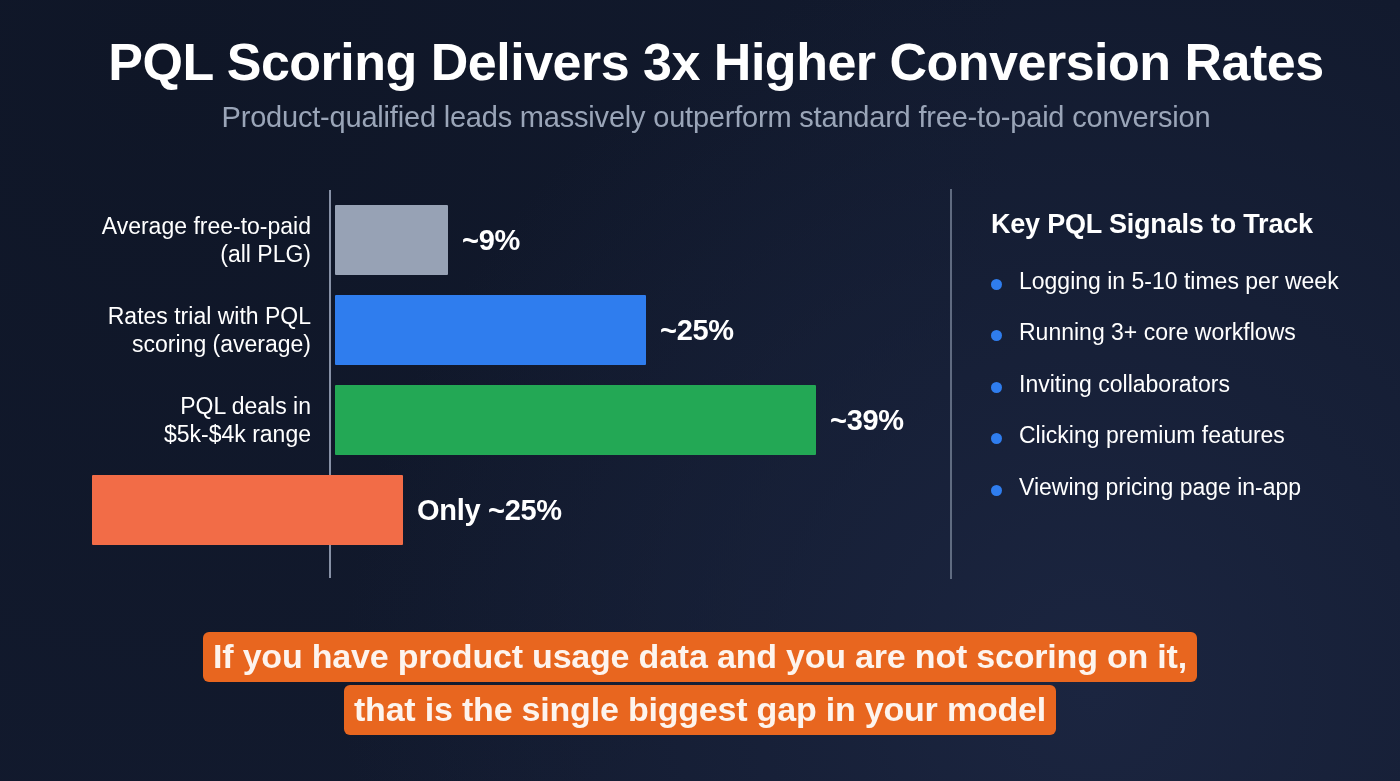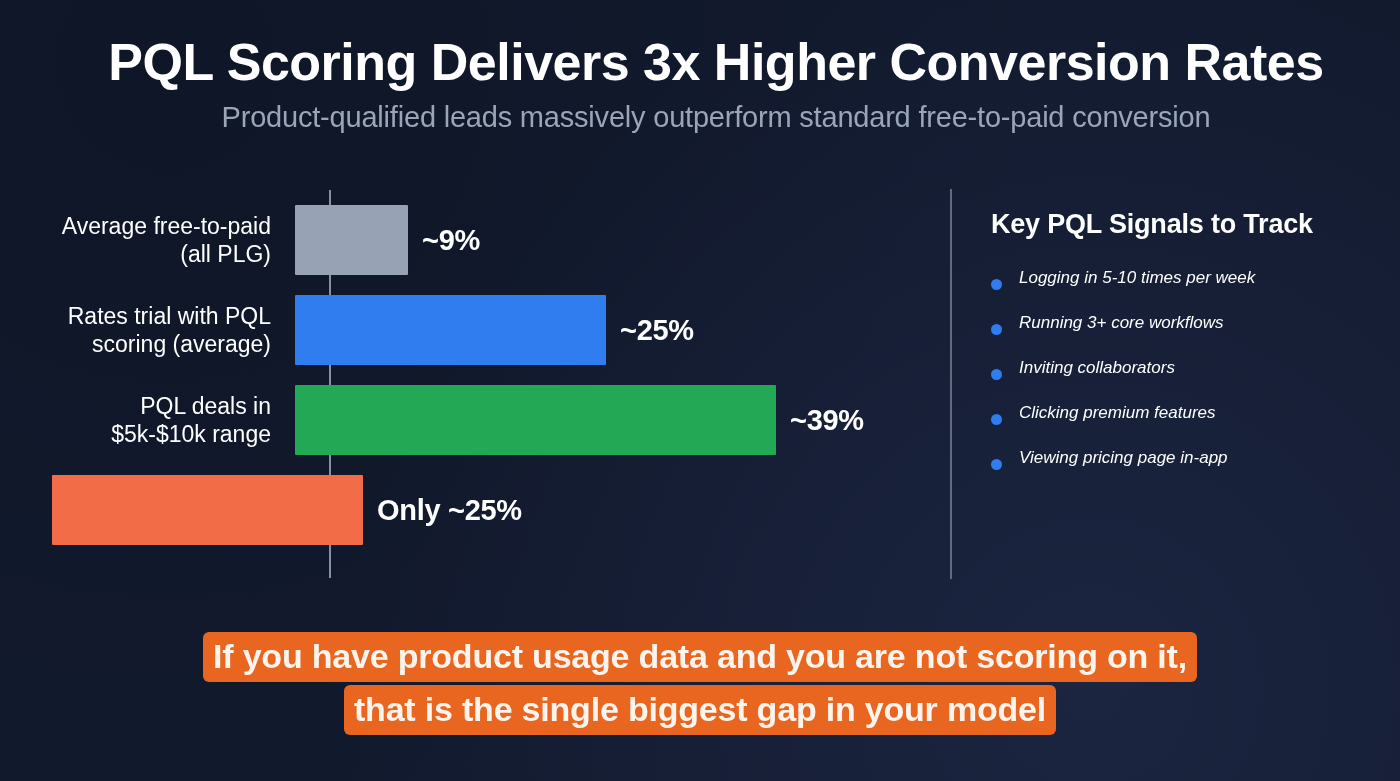--- a/index.html
+++ b/index.html
@@ -45,21 +45,21 @@
     position:absolute;
     top:185px; left:0; right:0;
     height:398px;
     display:flex;
   }
 
   
   .chart-panel {
     width:950px;
     position:relative;
-    padding-left:52px;
+    padding-left:92px;
   }
 
   .axis-line {
     position:absolute;
     left:329px; top:5px;
     width:2px; height:388px;
     background:#8791a6;
   }
 
   .bars {
@@ -139,25 +139,24 @@
   .signal-dot {
     width:11px; height:11px;
     border-radius:50%;
     background:#2f7dee;
     flex:0 0 auto;
     margin-top:12px;
     margin-right:17px;
   }
 
   .signal-text {
-    font-size:17px;
+    font-size:23px;
     line-height:1.28;
     color:#ffffff;
     max-width:320px;
-    font-style:italic;
   }
 
   
   .quote {
     position:absolute;
     left:0; right:0;
     top:632px;
     text-align:center;
   }
 
@@ -208,21 +207,21 @@
         </div>
         <div class="bar-track">
           <div class="bar-fill" style="width:311px;background:#2f7dee;"></div>
           <div class="bar-value">~25%</div>
         </div>
       </div>
 
       <div class="bar-row">
         <div class="bar-label">
           <div>PQL deals in</div>
-          <div>$5k-$10k range</div>
+          <div>$5k-$4k range</div>
         </div>
         <div class="bar-track">
           <div class="bar-fill" style="width:481px;background:#23a855;"></div>
           <div class="bar-value">~39%</div>
         </div>
       </div>
 
       <div class="bar-row">
         <div class="bar-track">
           <div class="bar-fill" style="width:311px;background:#f26c47;"></div>

